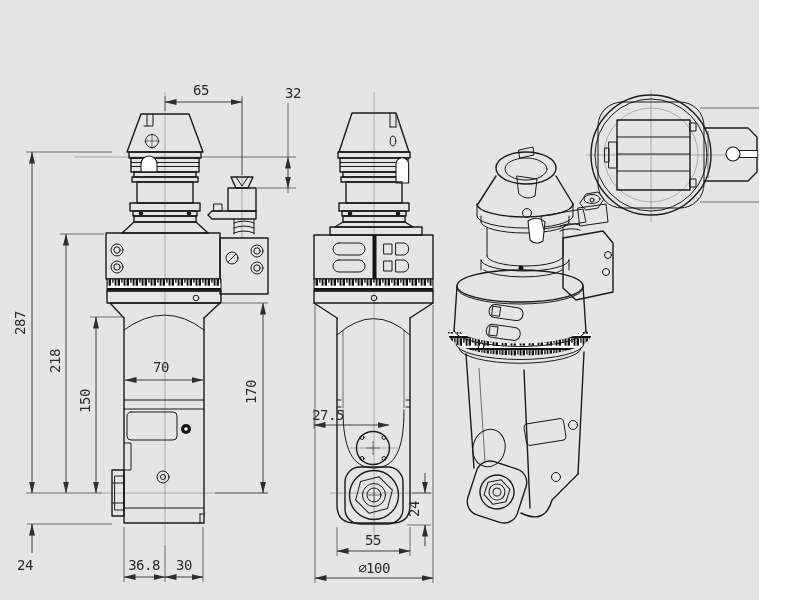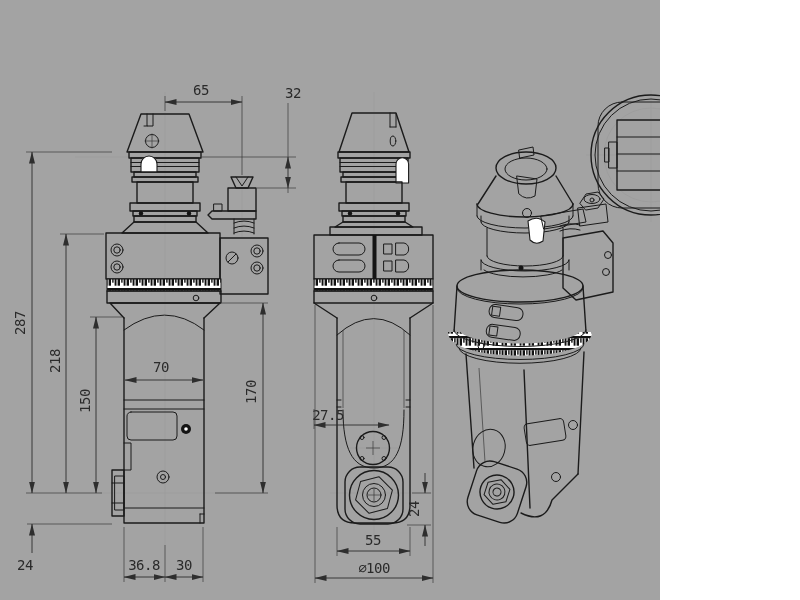--- a/index.html
+++ b/index.html
@@ -1,16 +1,16 @@
 <!DOCTYPE html>
 <html><head>
 <meta charset="utf-8">
 <style>
   html,body{margin:0;padding:0;background:#fff;}
-  .stage{width:660px;height:600px;background:#a3a3a3;position:relative;overflow:hidden;}
+  .stage{width:759px;height:600px;background:#e5e5e5;position:relative;overflow:hidden;}
   svg text{font-family:"DejaVu Sans Mono","Liberation Mono",monospace;font-size:14px;fill:#2a2a2a;letter-spacing:-0.5px;}
   .obj{stroke:#1b1b1b;stroke-width:1.4;fill:none;stroke-linejoin:round;stroke-linecap:round;}
   .obj2{stroke:#1b1b1b;stroke-width:1;fill:none;stroke-linejoin:round;stroke-linecap:round;}
   .objw{stroke:#1b1b1b;stroke-width:1.1;fill:#fff;stroke-linejoin:round;}
   .fillb{fill:#141414;stroke:none;}
   .dim{stroke:#2e2e2e;stroke-width:0.9;fill:none;}
   .thin{stroke:#3a3a3a;stroke-width:0.7;fill:none;}
   .cls{stroke:#9c9c9c;stroke-width:0.8;fill:none;}
 </style>
 </head>

